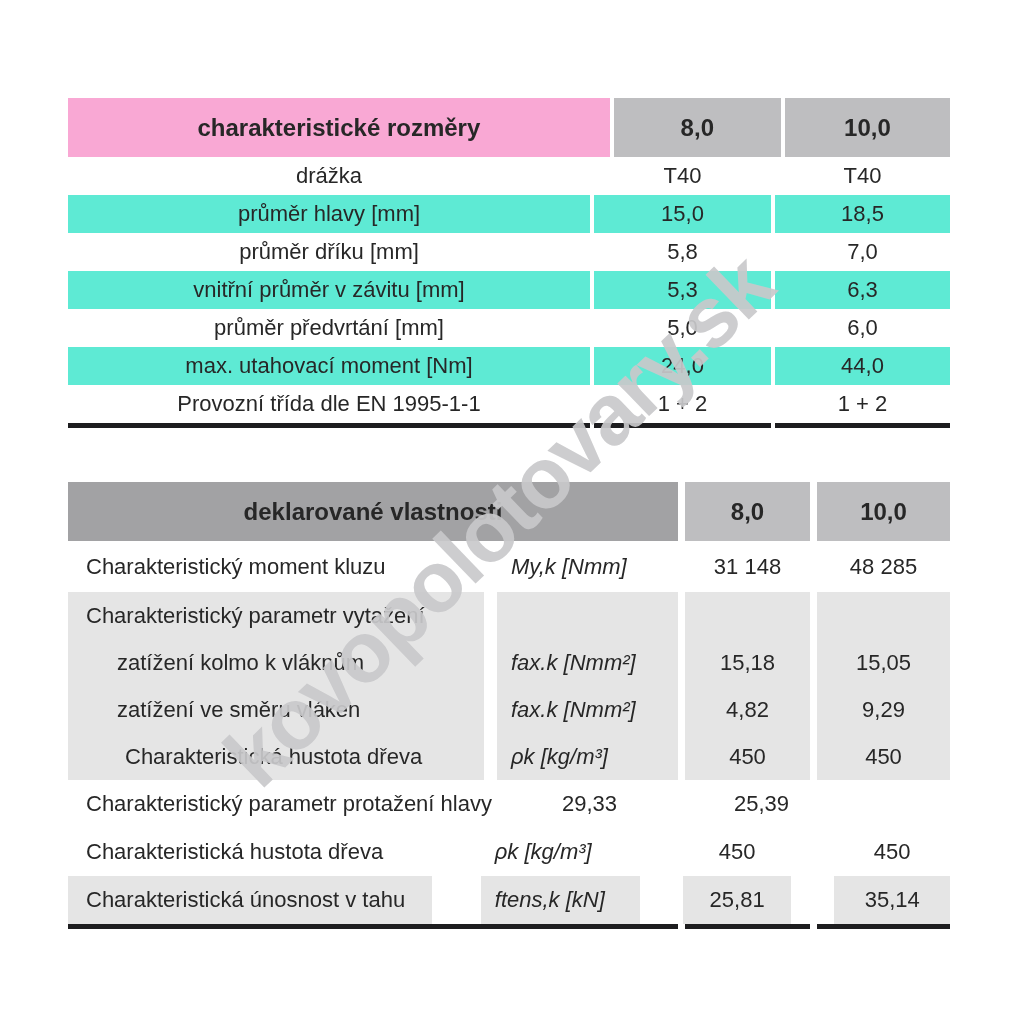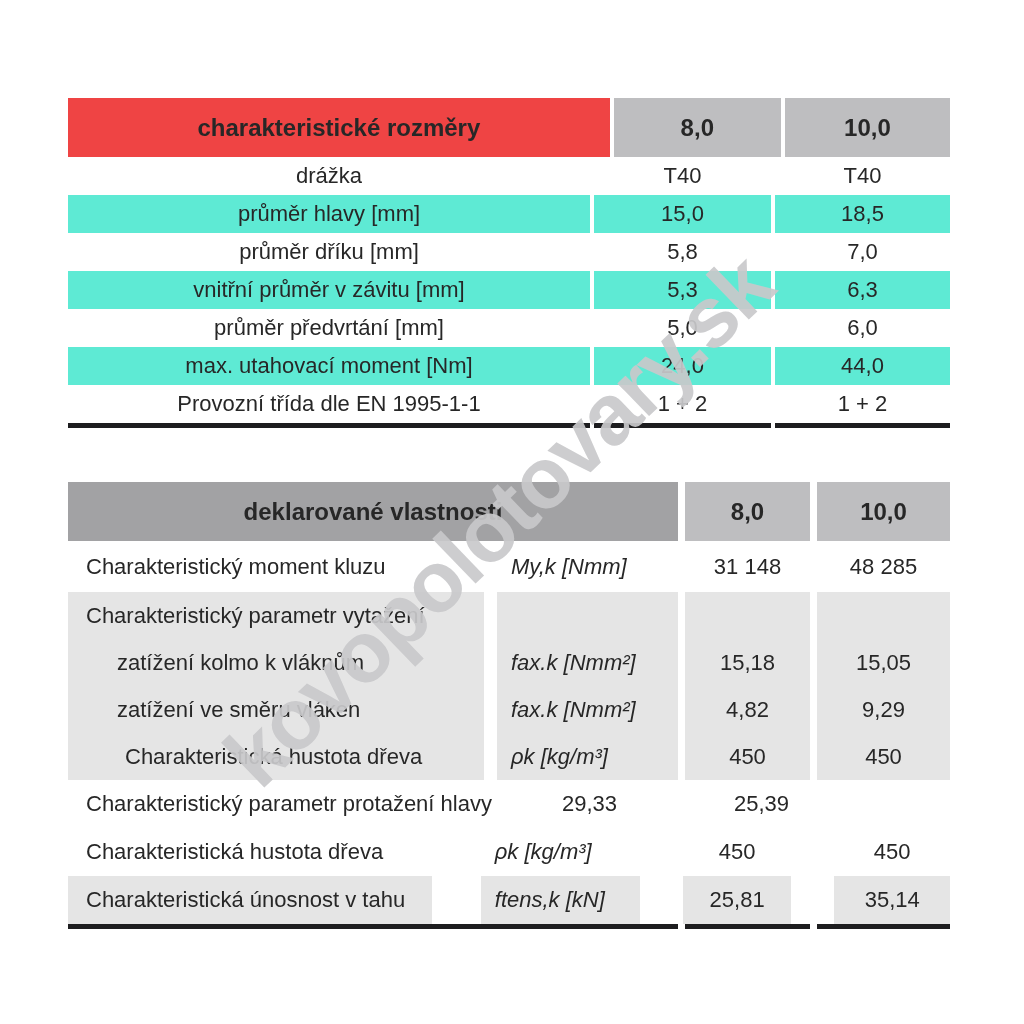--- a/index.html
+++ b/index.html
@@ -20,21 +20,21 @@
     display:flex;align-items:center;
     box-sizing:border-box;
     font-size:22px;
     overflow:visible;white-space:nowrap;
   }
 
   
   .t1{position:absolute;left:68px;top:98px;width:882px;}
   .t1-head{display:flex;height:59px;}
   .t1h-title{
-    width:574px;background:#ef4444;
+    width:574px;background:#f9a8d4;
     font-size:24px;font-weight:bold;
     display:flex;align-items:center;justify-content:center;
   }
   .t1h-col{
     width:177px;margin-left:4px;background:#bebec0;
     font-size:24px;font-weight:bold;
     display:flex;align-items:center;justify-content:center;
   }
   .t1h-col.last{width:175px;}
   .t1row{display:flex;height:38px;}

